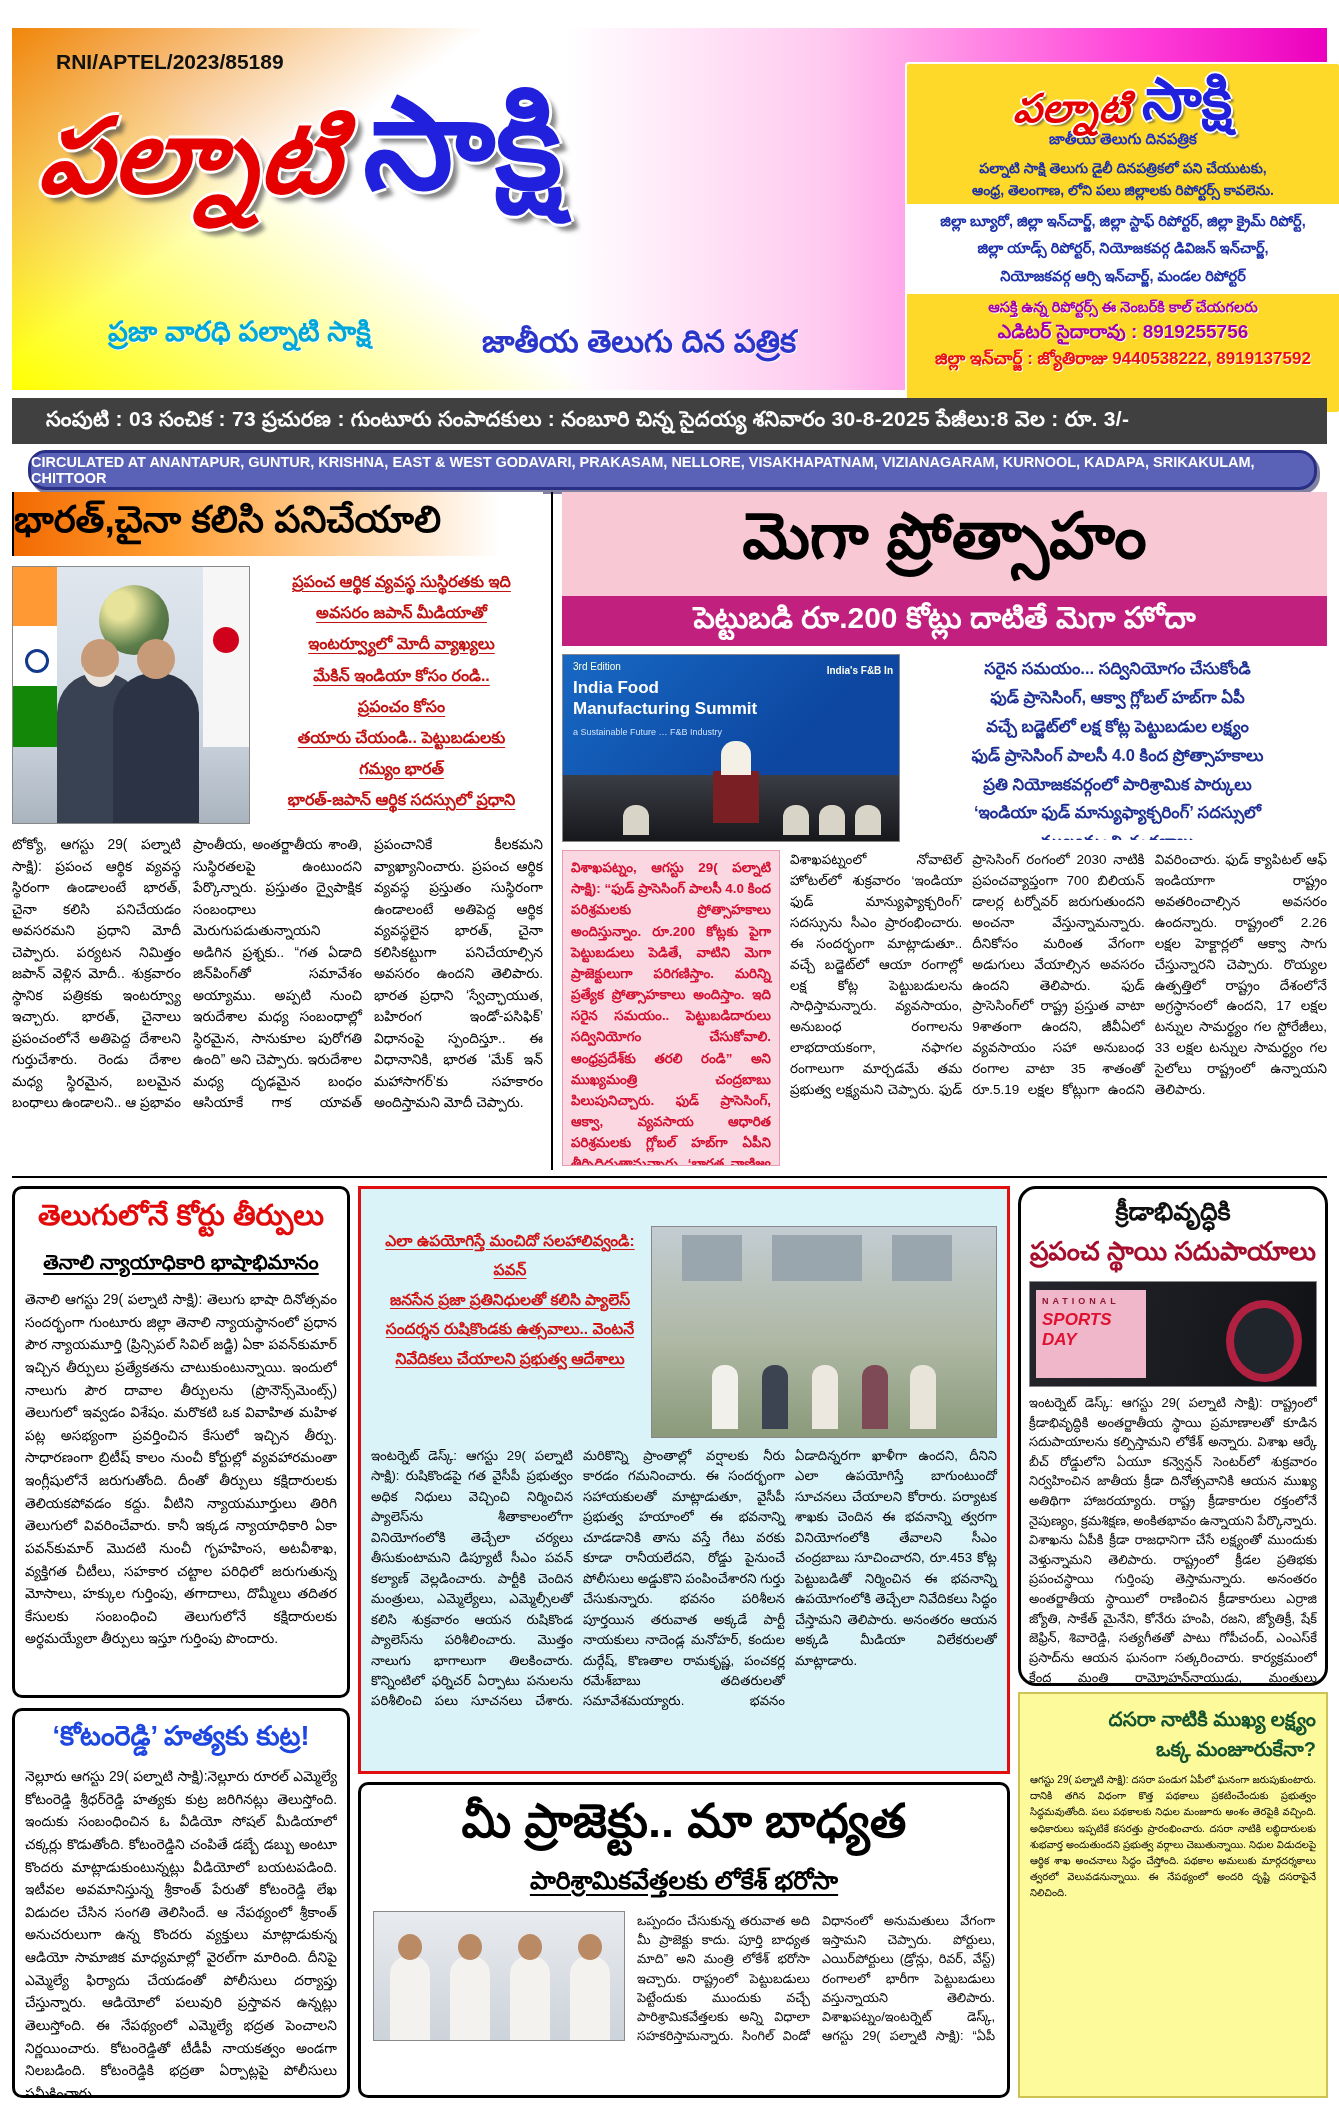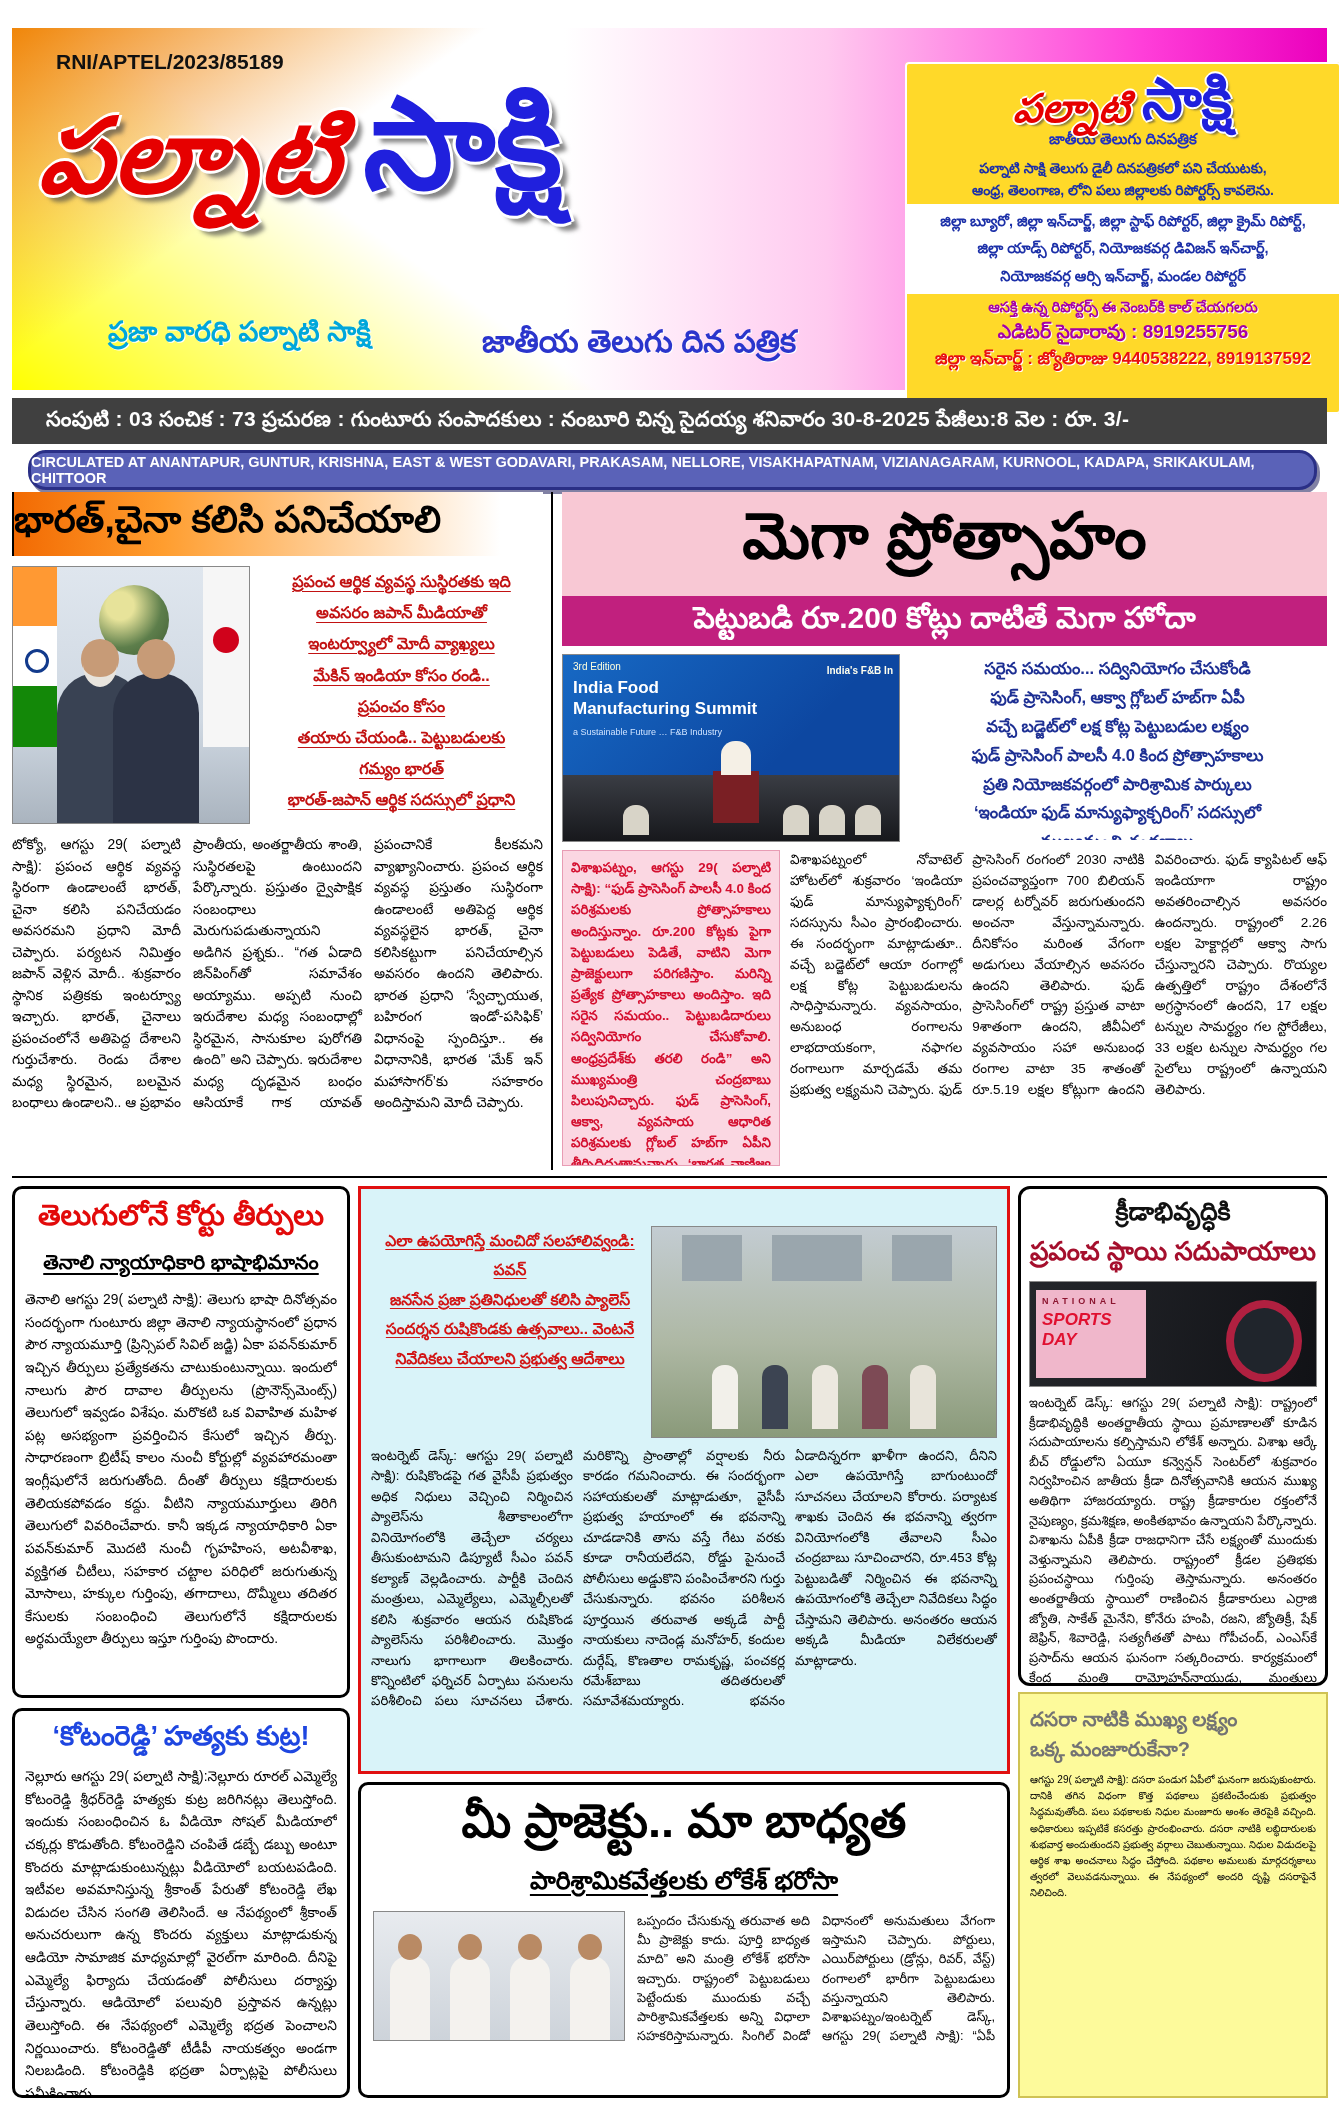--- a/index.html
+++ b/index.html
@@ -105,34 +105,34 @@
   .rushi{position:absolute;left:358px;top:1186px;width:652px;height:588px;border:3px solid #e01010;background:#d9f3f9;box-sizing:border-box;overflow:hidden;}
   .rushi-head{height:50px;background:#e51313;color:#fff;font-size:27px;font-weight:800;display:flex;align-items:center;justify-content:center;}
   .rushi-mid{display:flex;gap:2px;padding:10px 10px 4px;margin-top:27px;}
   .rushi-deck{width:278px;color:#d21414;font-weight:bold;font-size:15.5px;text-align:center;line-height:1.9;white-space:pre-line;
     text-decoration:underline;text-underline-offset:3px;overflow:hidden;height:212px;}
   .photo-rushi{flex:1;height:210px;background:linear-gradient(180deg,#c3ccd2 0%,#aeb8a4 55%,#8a9a7a 100%);}
   .bldg{position:absolute;top:8px;width:60px;height:46px;background:#9aa6ad;}
   .walker{position:absolute;bottom:8px;width:26px;height:64px;border-radius:12px 12px 0 0;}
   .rushi-body{padding:4px 10px 8px;font-size:13.2px;text-align:justify;column-count:3;column-gap:10px;line-height:1.55;height:288px;overflow:hidden;box-sizing:border-box;}
 
-  .sports{position:absolute;left:1018px;top:1186px;width:310px;height:500px;border:3px solid #000;border-radius:12px;
+  .sports{position:absolute;left:1018px;top:1186px;width:310px;height:500px;border:3px solid #000;border-radius:18px;
     padding:8px;box-sizing:border-box;background:#fff;overflow:hidden;}
   .sports-h1{font-size:25px;font-weight:800;text-align:center;color:#111;}
   .sports-h2{font-size:26px;font-weight:800;text-align:center;color:#a50f2d;margin-top:4px;}
   .photo-sports{height:104px;margin:8px 0 6px;background:linear-gradient(100deg,#24262b 0%,#111216 100%);}
   .sports-poster{position:absolute;left:6px;top:8px;width:110px;height:88px;background:#f0b7cb;padding:6px;box-sizing:border-box;}
   .sports-nat{font-size:9px;letter-spacing:4px;color:#8c1530;font-weight:bold;}
   .sports-day{font-size:17px;font-weight:800;color:#e01030;font-style:italic;margin-top:4px;}
   .wreath{position:absolute;right:14px;top:18px;width:60px;height:66px;border-radius:50%;border:8px solid #b02040;background:#20252c;}
   .sports-body{font-size:12.9px;text-align:justify;line-height:1.52;overflow:hidden;height:300px;}
 
   .dasara{position:absolute;left:1018px;top:1692px;width:310px;height:406px;background:#fdfa9b;border:2px solid #cfc254;
     padding:10px;box-sizing:border-box;overflow:hidden;}
-  .dasara-head{color:#737373;font-size:20px;font-weight:800;text-align:left;line-height:1.5;white-space:pre-line;}
+  .dasara-head{color:#14532d;font-size:20px;font-weight:800;text-align:right;line-height:1.5;white-space:pre-line;}
   .dasara-body{font-size:10px;text-align:justify;line-height:1.62;margin-top:8px;overflow:hidden;}
 
   .project{position:absolute;left:358px;top:1782px;width:652px;height:316px;border:3px solid #000;border-radius:10px;
     padding:8px 12px;box-sizing:border-box;overflow:hidden;}
   .proj-h1{font-size:47px;font-weight:800;text-align:center;color:#000;}
   .proj-h2{font-size:25px;font-weight:bold;text-align:center;text-decoration:underline;text-underline-offset:5px;margin-top:6px;}
   .proj-mid{display:flex;gap:12px;margin-top:10px;}
   .photo-lokesh{width:250px;height:128px;background:linear-gradient(180deg,#e8ebef 0%,#cdd3da 100%);}
   .wman{position:absolute;bottom:0;width:40px;height:84px;border-radius:18px 18px 0 0;background:#f4f2ee;}
   .whead{position:absolute;top:-22px;left:8px;width:24px;height:26px;border-radius:50%;background:#b98a64;}

